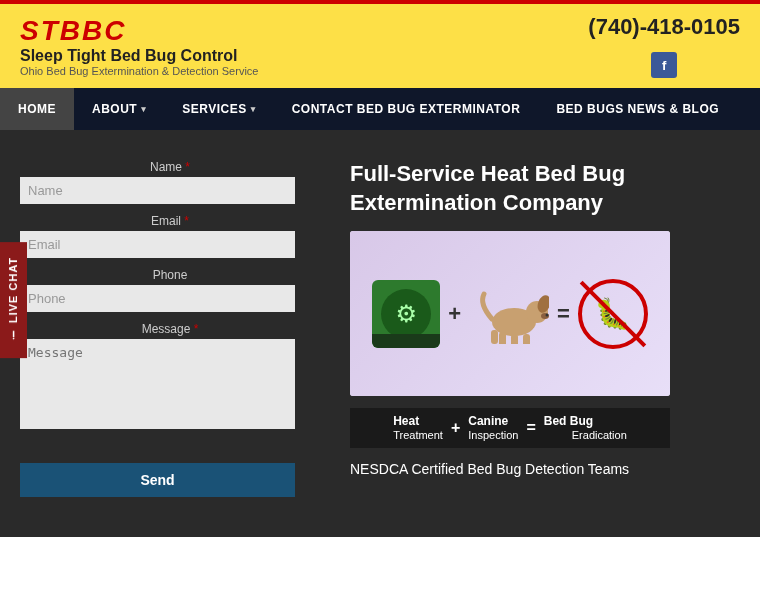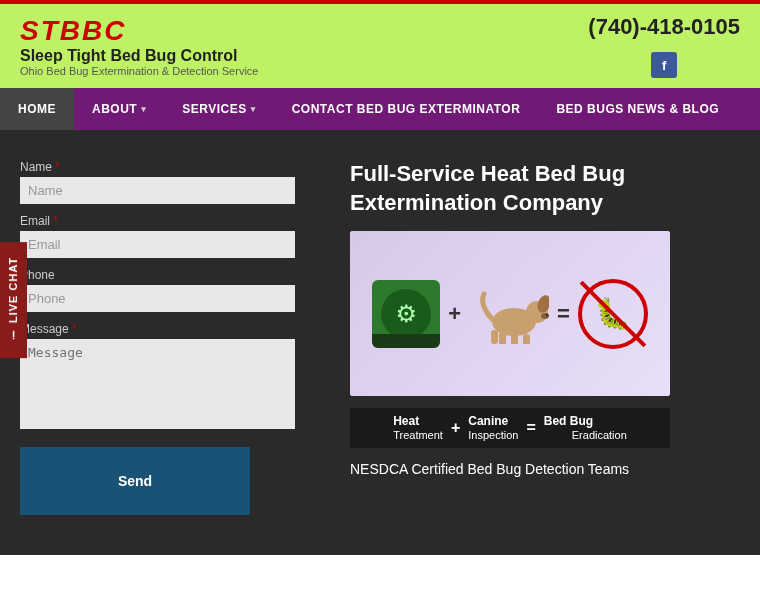--- a/index.html
+++ b/index.html
@@ -10,21 +10,21 @@
       background: #cc0000;
       height: 4px;
     }
 
     
     .header {
       display: flex;
       align-items: center;
       justify-content: space-between;
       padding: 10px 20px;
-      background: #bef264;
+      background: #fde047;
     }
     .logo-area { display: flex; flex-direction: column; }
     .logo-stbbc {
       font-size: 28px;
       font-weight: 900;
       color: #cc0000;
       font-style: italic;
       letter-spacing: 2px;
     }
     .logo-name {
@@ -56,21 +56,21 @@
       align-items: center;
       justify-content: center;
       font-size: 13px;
       font-weight: bold;
       border-radius: 3px;
       cursor: pointer;
     }
 
     
     .nav {
-      background: #701a75;
+      background: #0f172a;
       display: flex;
       align-items: flex-start;
     }
     .nav-item {
       padding: 14px 18px;
       color: #fff;
       font-size: 12px;
       font-weight: bold;
       text-transform: uppercase;
       cursor: pointer;
@@ -108,20 +108,21 @@
       margin-bottom: 15px;
     }
     .form-group {
       margin-bottom: 10px;
     }
     .form-label {
       color: #ccc;
       font-size: 12px;
       margin-bottom: 3px;
       display: block;
+      text-align: center;
     }
     .required-star {
       color: #cc0000;
     }
     .form-input {
       width: 275px;
       padding: 6px 8px;
       background: #e8e8e8;
       border: none;
       font-size: 13px;
@@ -134,29 +135,29 @@
       height: 90px;
       padding: 6px 8px;
       background: #e8e8e8;
       border: none;
       font-size: 13px;
       color: #666;
       resize: none;
       outline: none;
     }
     .send-btn {
-      width: 230px;
-      padding: 26px;
+      width: 275px;
+      padding: 9px;
       background: #1a5276;
       color: #fff;
       border: none;
       font-size: 14px;
       font-weight: bold;
       cursor: pointer;
-      margin-top: 4px;
+      margin-top: 20px;
     }
 
     
     .info-section {
       flex: 1;
     }
     .info-title {
       color: #fff;
       font-size: 22px;
       font-weight: bold;

